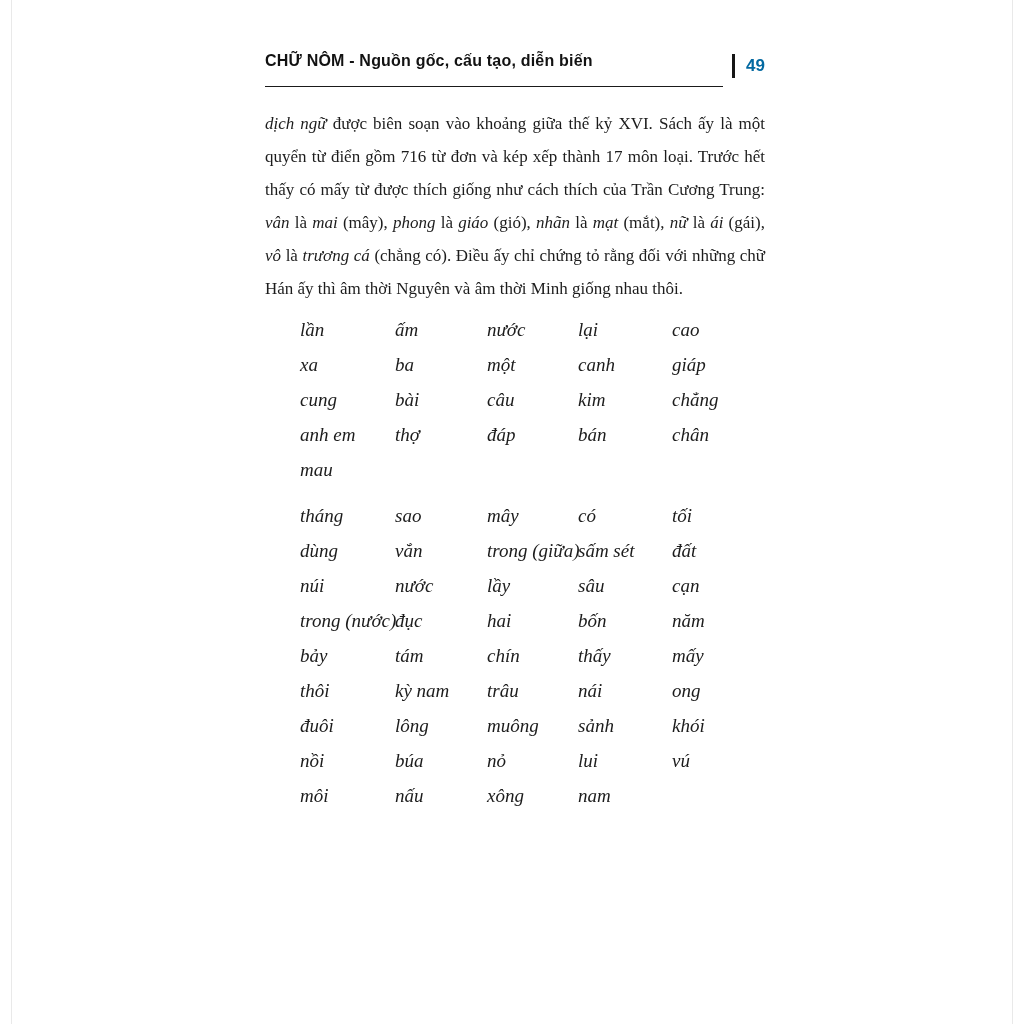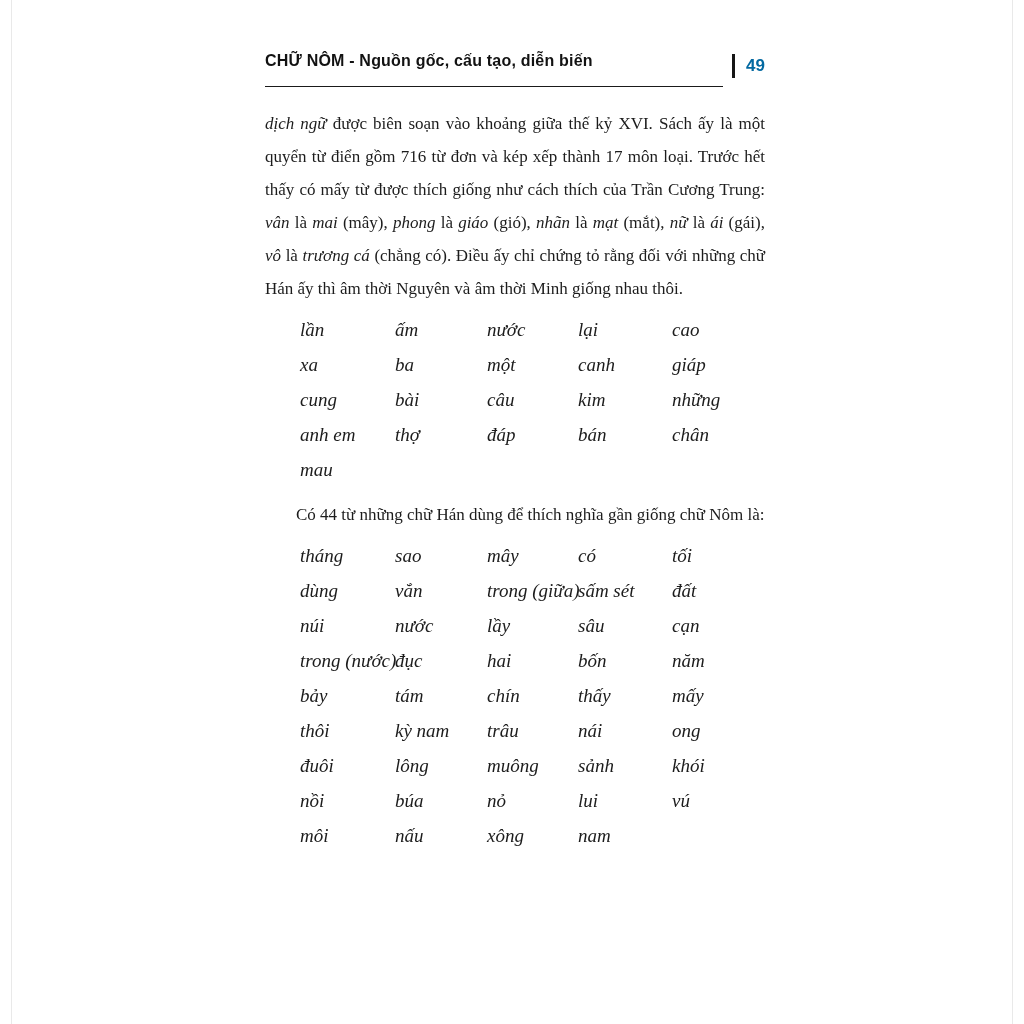--- a/index.html
+++ b/index.html
@@ -102,34 +102,33 @@
         <div class="word-cell">cao</div>
         <div class="word-cell">xa</div>
         <div class="word-cell">ba</div>
         <div class="word-cell">một</div>
         <div class="word-cell">canh</div>
         <div class="word-cell">giáp</div>
         <div class="word-cell">cung</div>
         <div class="word-cell">bài</div>
         <div class="word-cell">câu</div>
         <div class="word-cell">kim</div>
-        <div class="word-cell">những</div>
+        <div class="word-cell">chẳng</div>
         <div class="word-cell">anh em</div>
         <div class="word-cell">thợ</div>
         <div class="word-cell">đáp</div>
         <div class="word-cell">bán</div>
         <div class="word-cell">chân</div>
         <div class="word-cell">mau</div>
         <div class="word-cell"></div>
         <div class="word-cell"></div>
         <div class="word-cell"></div>
         <div class="word-cell"></div>
       </div>
 
-    <p class="para justify indent">Có 44 từ những chữ Hán dùng để thích nghĩa gần giống chữ Nôm là:</p>
 
     <div class="word-grid">
         <div class="word-cell">tháng</div>
         <div class="word-cell">sao</div>
         <div class="word-cell">mây</div>
         <div class="word-cell">có</div>
         <div class="word-cell">tối</div>
         <div class="word-cell">dùng</div>
         <div class="word-cell">vắn</div>
         <div class="word-cell">trong (giữa)</div>

